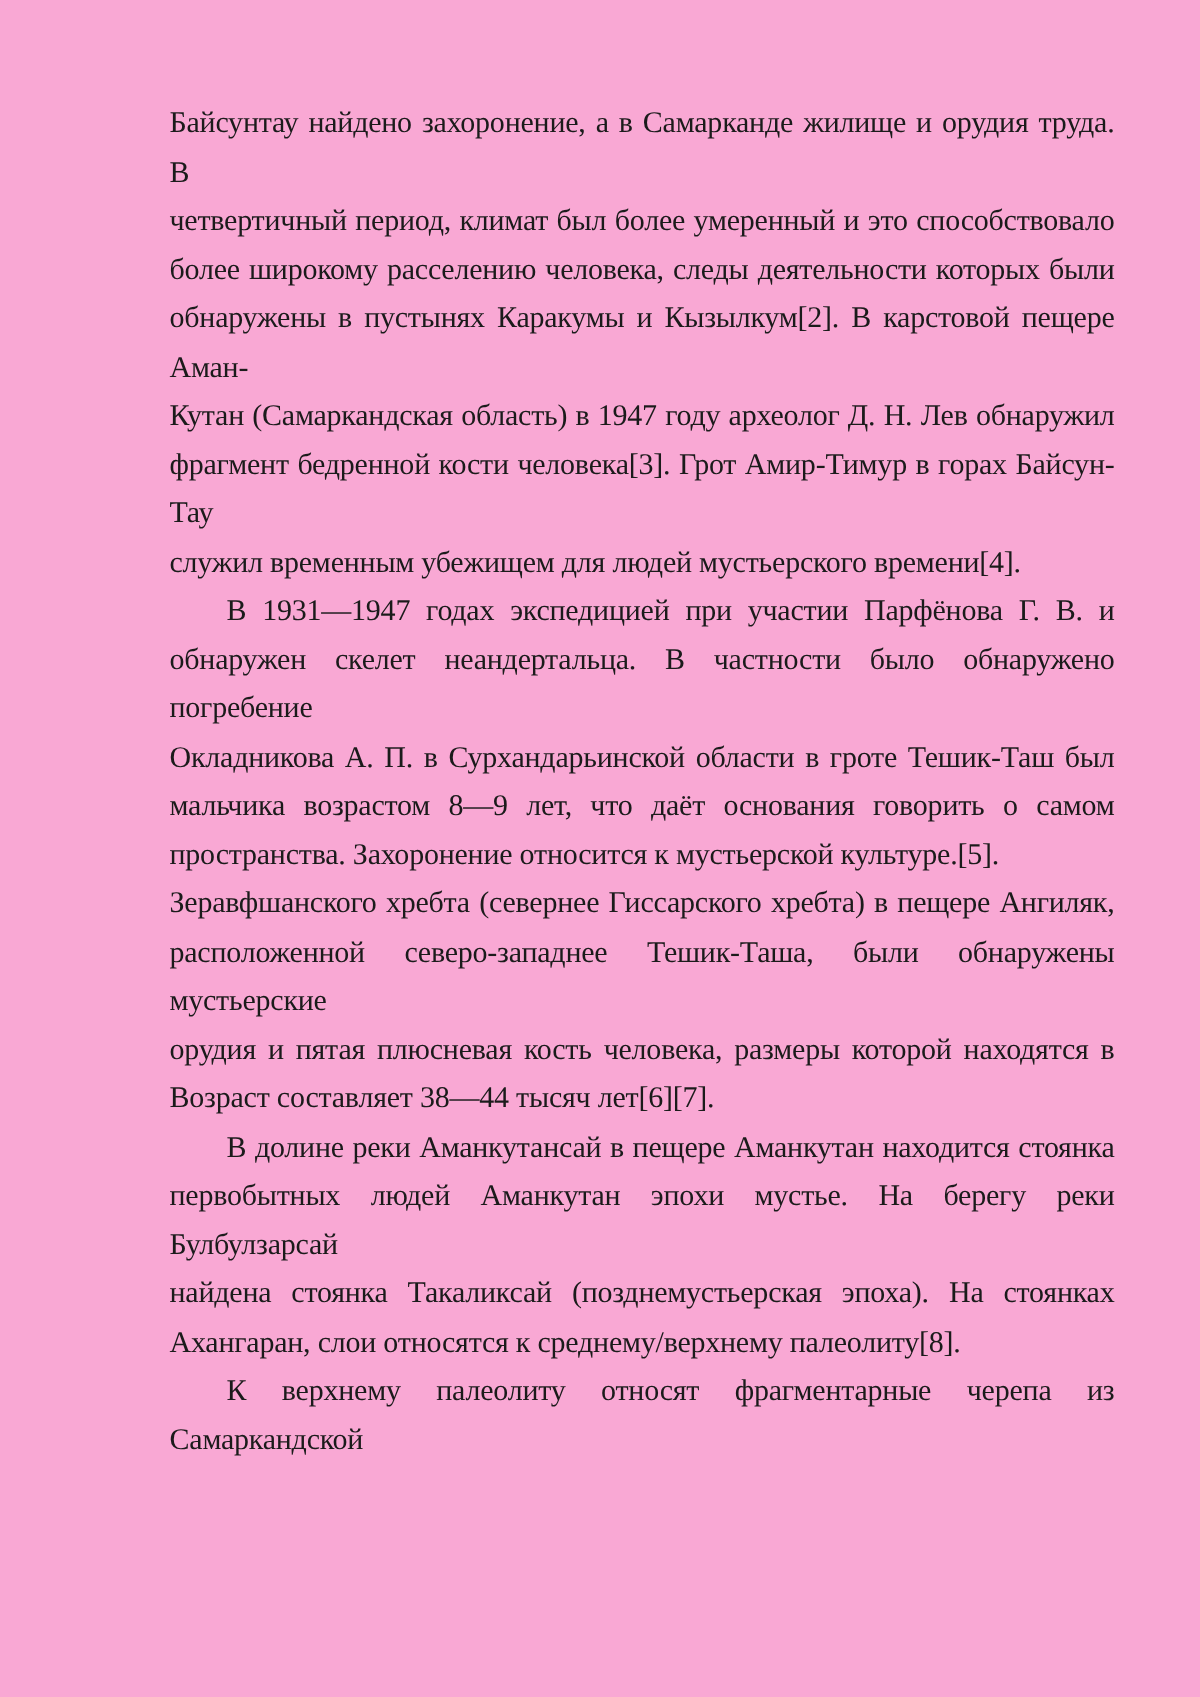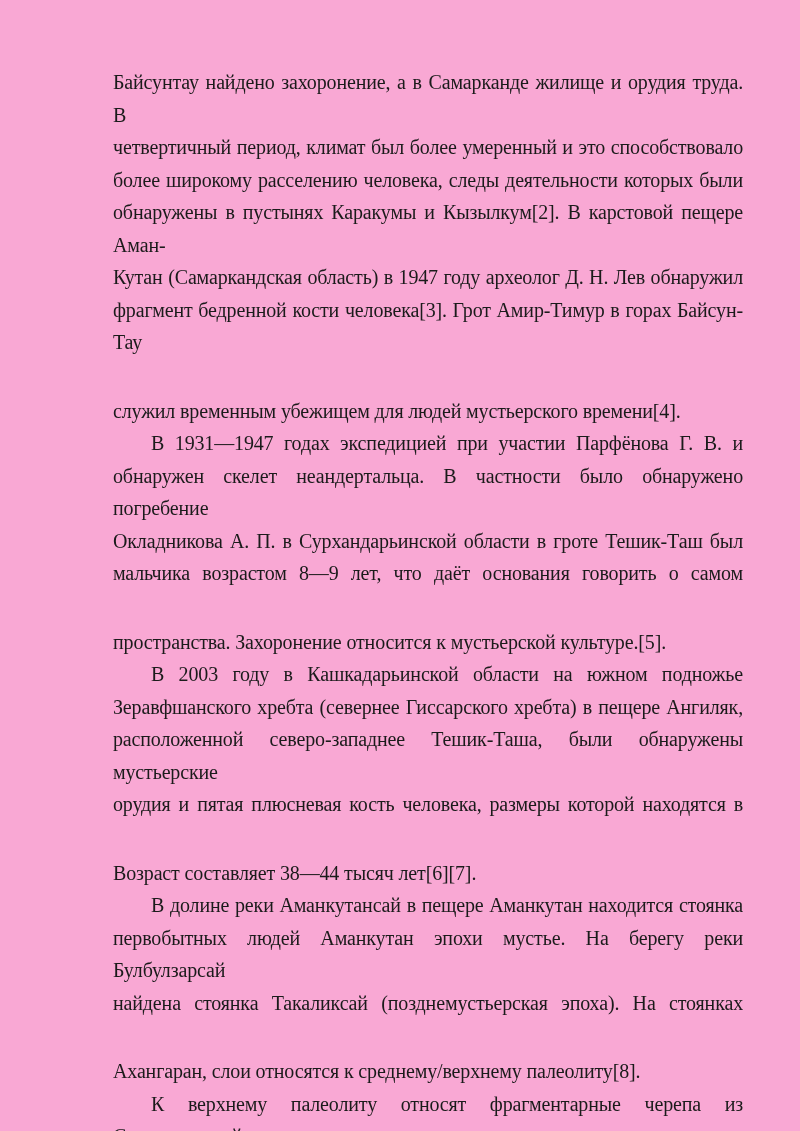--- a/index.html
+++ b/index.html
@@ -29,21 +29,20 @@
     margin: 0;
     padding: 0;
   }
   .line {
     text-align: justify;
     text-align-last: justify;
     white-space: normal;
   }
   .line.last {
     text-align-last: left;
-    margin-top: 36px;
   }
   .para.indent .line.first {
     text-indent: 38px;
   }
 </style>
 </head>
 <body>
 
 <div class="page">
   <div class="text-block" style="color: rgb(27, 27, 27);">
@@ -57,21 +56,20 @@
         <div class="line last">служил временным убежищем для людей мустьерского времени[4].</div>
       </div>
       <div class="para indent">
         <div class="line first">В 1931—1947 годах экспедицией при участии Парфёнова Г. В. и</div>
         <div class="line">обнаружен скелет неандертальца. В частности было обнаружено погребение</div>
         <div class="line">Окладникова А. П. в Сурхандарьинской области в гроте Тешик-Таш был</div>
         <div class="line">мальчика возрастом 8—9 лет, что даёт основания говорить о самом</div>
         <div class="line last">пространства. Захоронение относится к мустьерской культуре.[5].</div>
       </div>
       <div class="para indent">
-        <div class="line first">В 2003 году в Кашкадарьинской области на южном подножье</div>
         <div class="line">Зеравфшанского хребта (севернее Гиссарского хребта) в пещере Ангиляк,</div>
         <div class="line">расположенной северо-западнее Тешик-Таша, были обнаружены мустьерские</div>
         <div class="line">орудия и пятая плюсневая кость человека, размеры которой находятся в</div>
         <div class="line last">Возраст составляет 38—44 тысяч лет[6][7].</div>
       </div>
       <div class="para indent">
         <div class="line first">В долине реки Аманкутансай в пещере Аманкутан находится стоянка</div>
         <div class="line">первобытных людей Аманкутан эпохи мустье. На берегу реки Булбулзарсай</div>
         <div class="line">найдена стоянка Такаликсай (позднемустьерская эпоха). На стоянках</div>
         <div class="line last">Ахангаран, слои относятся к среднему/верхнему палеолиту[8].</div>

